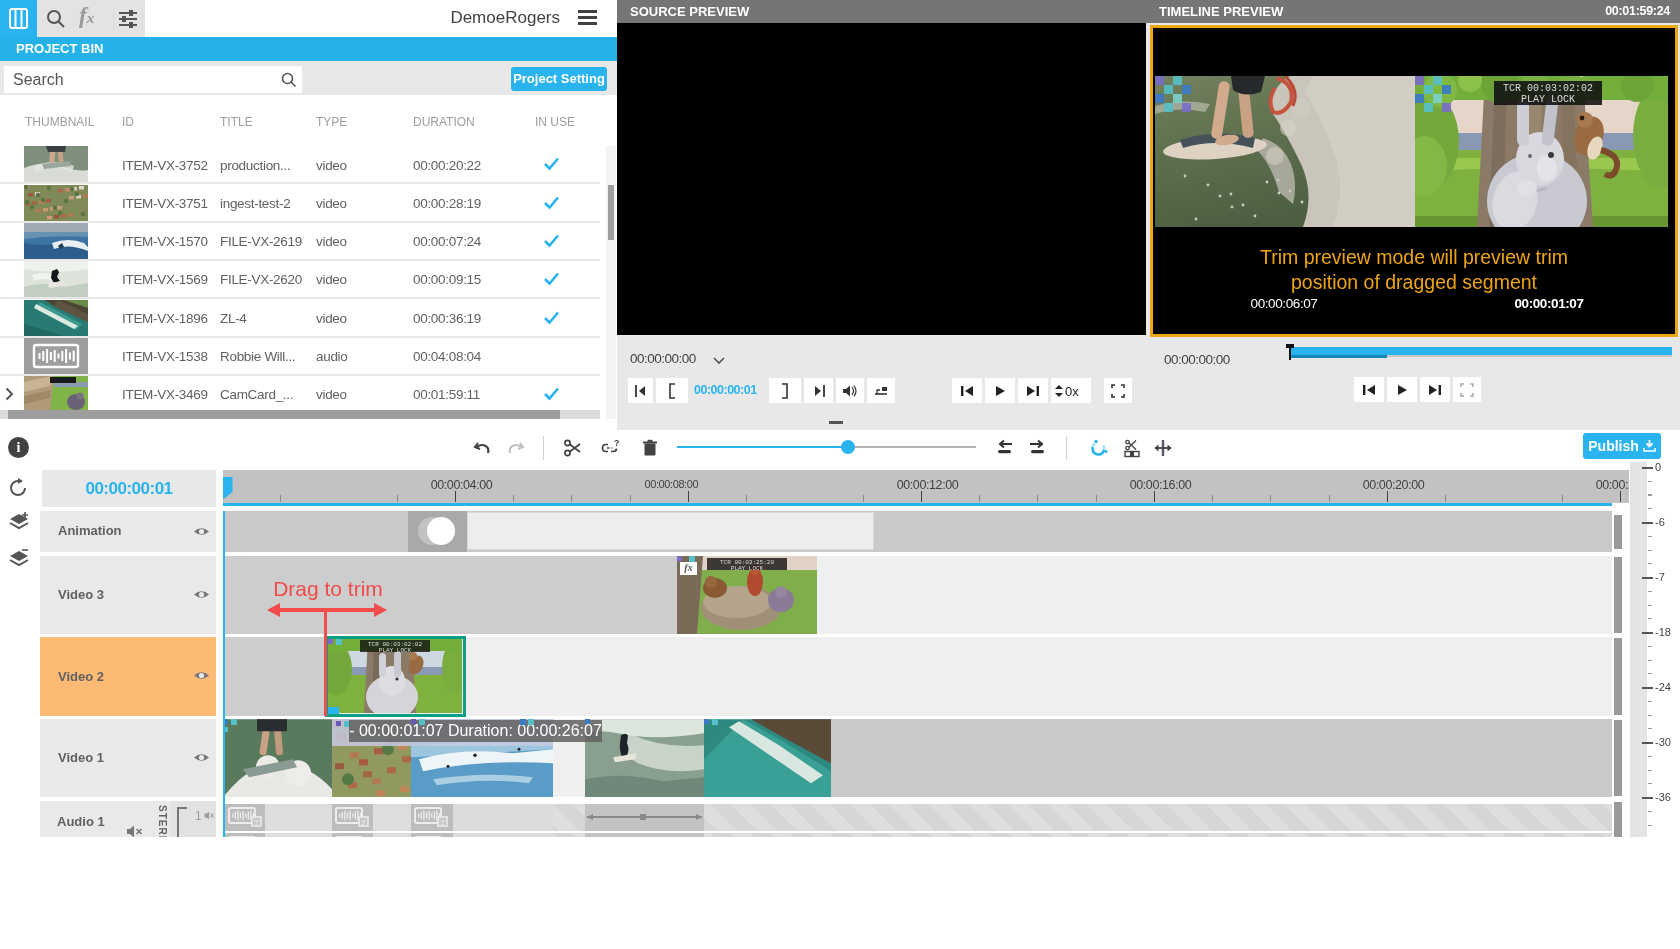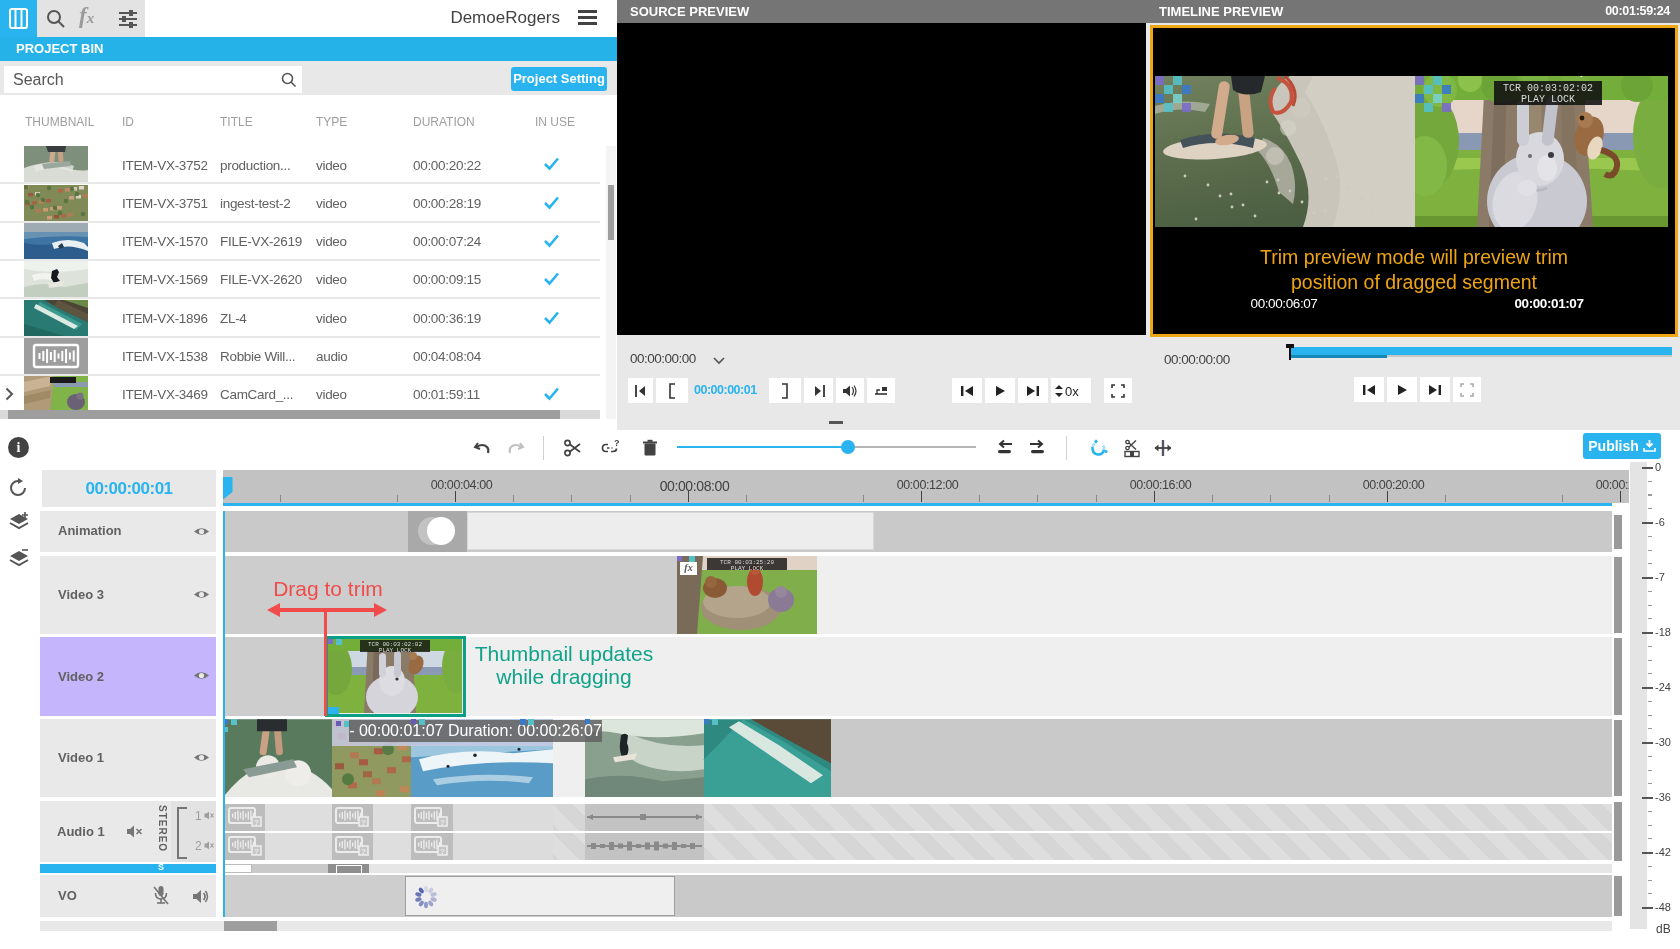--- a/index.html
+++ b/index.html
@@ -1,14 +1,14 @@
 <!DOCTYPE html>
 <html><head><meta charset="utf-8"><style>
 html,body{margin:0;padding:0}
-#app{position:relative;width:1680px;height:949px;font-family:"Liberation Sans",sans-serif;background:#fff;overflow:hidden}
+#app{position:relative;width:1680px;height:837px;font-family:"Liberation Sans",sans-serif;background:#fff;overflow:hidden}
 .ab{position:absolute}
 .tc{font-weight:normal;color:#424242}
 svg{display:block}
 </style></head><body>
 <div id="app">
 
 <div class="ab" style="left:0;top:0;width:617px;height:430px;background:#fff">
 <div class="ab" style="left:0;top:0;width:145px;height:37px;background:#e3e3e3"></div>
 <div class="ab" style="left:0;top:0;width:37px;height:37px;background:#29b4ef">
         <svg width="37" height="37">
@@ -539,21 +539,21 @@
           <path d="M2 11 L11 16 L20 11" fill="none" stroke="#555" stroke-width="2"></path>
           <path d="M14 1 L20 1" stroke="#555" stroke-width="1.6"></path>
         </svg>
       </div>
 <div class="ab tc" style="left:42px;top:40px;width:174px;height:37px;background:#e8e8e8;color:#29b4ef;font-size:17px;letter-spacing:-0.5px;text-align:center;line-height:37px;font-weight:bold">00:00:00:01</div>
 <div class="ab" style="left:222.5px;top:40px;width:1406.5px;height:32.5px;background:#c2c2c2;overflow:hidden">
 <div class="ab" style="left:0;bottom:1px;width:100%;height:7px;background:repeating-linear-gradient(90deg,transparent 0px,transparent 57.25px,#8a8a8a 57.25px,#8a8a8a 58.25px)"></div>
 <div class="ab" style="left:232px;bottom:1px;width:1.5px;height:11px;background:#424242"></div>
 <div class="ab tc" style="left:189px;top:8px;width:100px;text-align:center;font-size:12.5px;letter-spacing:-0.4px">00:00:04:00</div>
 <div class="ab" style="left:465px;bottom:1px;width:1.5px;height:11px;background:#424242"></div>
-<div class="ab tc" style="left:422px;top:8px;width:100px;text-align:center;font-size:14px;letter-spacing:-0.4px">00:00:08:00</div>
+<div class="ab tc" style="left:422px;top:8px;width:100px;text-align:left;font-size:11px;letter-spacing:-0.4px">00:00:08:00</div>
 <div class="ab" style="left:698px;bottom:1px;width:1.5px;height:11px;background:#424242"></div>
 <div class="ab tc" style="left:655px;top:8px;width:100px;text-align:center;font-size:12.5px;letter-spacing:-0.4px">00:00:12:00</div>
 <div class="ab" style="left:931px;bottom:1px;width:1.5px;height:11px;background:#424242"></div>
 <div class="ab tc" style="left:888px;top:8px;width:100px;text-align:center;font-size:12.5px;letter-spacing:-0.4px">00:00:16:00</div>
 <div class="ab" style="left:1164px;bottom:1px;width:1.5px;height:11px;background:#424242"></div>
 <div class="ab tc" style="left:1121px;top:8px;width:100px;text-align:center;font-size:12.5px;letter-spacing:-0.4px">00:00:20:00</div>
 <div class="ab" style="left:1397px;bottom:1px;width:1.5px;height:11px;background:#424242"></div>
 <div class="ab tc" style="left:1354px;top:8px;width:100px;text-align:center;font-size:12.5px;letter-spacing:-0.4px">00:00:24:00</div>
 </div>
 <div class="ab" style="left:222.5px;top:47px;width:10px;height:23px;background:#29b4ef;clip-path:polygon(0 0,100% 0,100% 65%,0 100%)"></div>
@@ -602,21 +602,21 @@
         <div class="ab" style="left:12px;top:0;width:6px;height:6px;background:#55c0c8"></div>
       </div>
 <div class="ab" style="left:1613.5px;top:126.5px;width:8.5px;height:76.5px;background:#9a9a9a"></div>
 <div class="ab" style="left:268px;top:147px;width:120px;text-align:center;color:#f24b4b;font-size:21px">Drag to trim</div>
 <svg class="ab" style="left:266px;top:172px" width="122" height="16">
         <line x1="14" y1="8" x2="108" y2="8" stroke="#f24b4b" stroke-width="4"></line>
         <path d="M14 1 L1 8 L14 15 Z" fill="#f24b4b"></path>
         <path d="M108 1 L121 8 L108 15 Z" fill="#f24b4b"></path>
       </svg>
 <div class="ab" style="left:324px;top:180px;width:2.5px;height:106px;background:#f24b4b;z-index:6"></div>
-<div class="ab" style="left:40px;top:207px;width:176px;height:79px;background:#c4b5fd">
+<div class="ab" style="left:40px;top:207px;width:176px;height:79px;background:#fdba74">
         <div class="ab" style="left:18px;top:32px;font-size:13px;font-weight:bold;color:#616161">Video 2</div>
         <svg class="ab" style="left:153px;top:32px" width="17" height="13">
           <path d="M1 6.5 Q8.5 0 16 6.5 Q8.5 13 1 6.5 Z" fill="#757575"></path>
           <circle cx="8.5" cy="6.5" r="2.6" fill="#e9e9e9"></circle>
         </svg>
       </div>
 <div class="ab" style="left:222.5px;top:207px;width:1389.5px;height:79px;background:#efefef"></div>
 <div class="ab" style="left:222.5px;top:207px;width:102.5px;height:79px;background:#cdcdcd"></div>
 <div class="ab" style="left:325px;top:206px;width:141px;height:81px;border:3.5px solid #0ba085;box-sizing:border-box;overflow:hidden">
         <svg width="134" height="74" viewBox="0 0 134 74">
@@ -637,21 +637,20 @@
           <circle cx="85" cy="17" r="4" fill="#a87a50"></circle>
           <rect x="32" y="1" width="70" height="12" fill="#111" opacity="0.8"></rect>
           <text x="67" y="7" font-size="6" fill="#ddd" text-anchor="middle" font-family="Liberation Mono">TCR 00:03:02:02</text>
           <text x="67" y="13" font-size="6" fill="#ddd" text-anchor="middle" font-family="Liberation Mono">PLAY  LOCK</text>
         </svg>
         <div class="ab" style="left:0;bottom:0;width:11px;height:7px;background:#29b4ef"></div>
         <div class="ab" style="left:0;top:0;width:5px;height:5px;background:#7a6cc8"></div>
         <div class="ab" style="left:8px;top:0;width:6px;height:6px;background:#55c0c8"></div>
       </div>
 <div class="ab" style="left:1613.5px;top:208px;width:8.5px;height:77px;background:#9a9a9a"></div>
-<div class="ab" style="left:458px;top:212px;width:212px;text-align:center;color:#10a38a;font-size:21px;line-height:23px">Thumbnail updates<br>while dragging</div>
 <div class="ab" style="left:40px;top:288.5px;width:176px;height:78.5px;background:#e9e9e9">
         <div class="ab" style="left:18px;top:31px;font-size:13px;font-weight:bold;color:#616161">Video 1</div>
         <svg class="ab" style="left:153px;top:32px" width="17" height="13">
           <path d="M1 6.5 Q8.5 0 16 6.5 Q8.5 13 1 6.5 Z" fill="#757575"></path>
           <circle cx="8.5" cy="6.5" r="2.6" fill="#e9e9e9"></circle>
         </svg>
       </div>
 <div class="ab" style="left:222.5px;top:288.5px;width:1389.5px;height:78.5px;background:#c9c9c9"></div>
 <div class="ab" style="left:223px;top:288.5px;width:608px;height:78.5px;background:#efefef"></div>
 <div class="ab" style="left:223px;top:288.5px;width:608px;height:78.5px;overflow:hidden">
@@ -715,21 +714,21 @@
         <div class="ab" style="left:188px;top:0;width:5px;height:5px;background:#6a5ab8"></div>
         <div class="ab" style="left:196px;top:0;width:6px;height:6px;background:#55c0c8"></div>
         <div class="ab" style="left:297px;top:0;width:6px;height:6px;background:#3a7ac8"></div>
         <div class="ab" style="left:305px;top:0;width:6px;height:6px;background:#55c0c8"></div>
         <div class="ab" style="left:362px;top:0;width:5px;height:5px;background:#3a7ac8"></div>
         <div class="ab" style="left:481px;top:0;width:5px;height:5px;background:#3a7ac8"></div>
         <div class="ab" style="left:489px;top:0;width:6px;height:6px;background:#55c0c8"></div>
       </div>
 <div class="ab" style="left:1613.5px;top:289.5px;width:8.5px;height:76.5px;background:#9a9a9a"></div>
 <div class="ab" style="left:40px;top:371px;width:176px;height:61px;background:#e9e9e9">
-        <div class="ab" style="left:17px;top:23px;font-size:13px;font-weight:bold;color:#616161">Audio 1</div>
+        <div class="ab" style="left:17px;top:13px;font-size:13px;font-weight:bold;color:#616161">Audio 1</div>
         <svg class="ab" style="left:86px;top:24px" width="18" height="13">
           <path d="M1 4 L4 4 L8 0.5 L8 12.5 L4 9 L1 9 Z" fill="#757575"></path>
           <path d="M10.5 4 L15.5 9 M15.5 4 L10.5 9" stroke="#757575" stroke-width="1.5"></path>
         </svg>
         <div class="ab" style="left:114px;top:4px;width:14px;height:53px;font-size:10px;font-weight:bold;color:#616161;writing-mode:vertical-rl;letter-spacing:1px">STEREO</div>
         <div class="ab" style="left:131px;top:0;width:45px;height:61px;background:#e2e2e2"></div>
         <div class="ab" style="left:137px;top:6px;width:8px;height:48px;border-left:2px solid #757575;border-top:2px solid #757575;border-bottom:2px solid #757575"></div>
         <div class="ab" style="left:155px;top:8px;font-size:12px;color:#9e9e9e">1</div>
         <div class="ab" style="left:155px;top:38px;font-size:12px;color:#9e9e9e">2</div>
         <svg class="ab" style="left:164px;top:10px" width="11" height="9">

